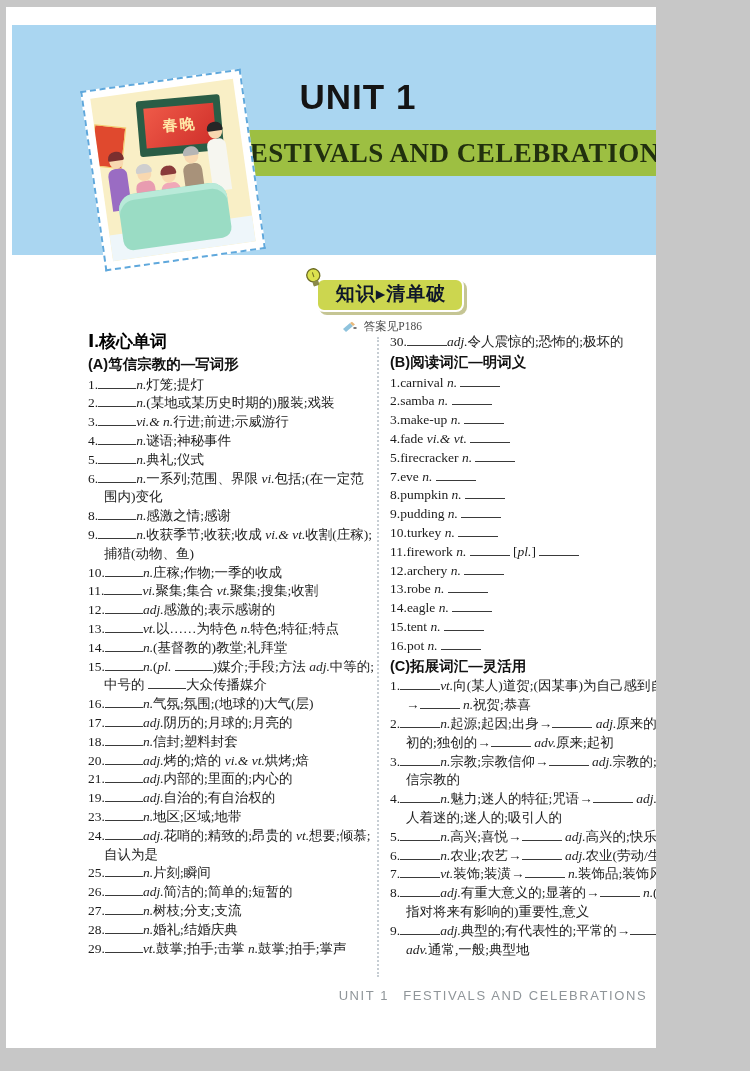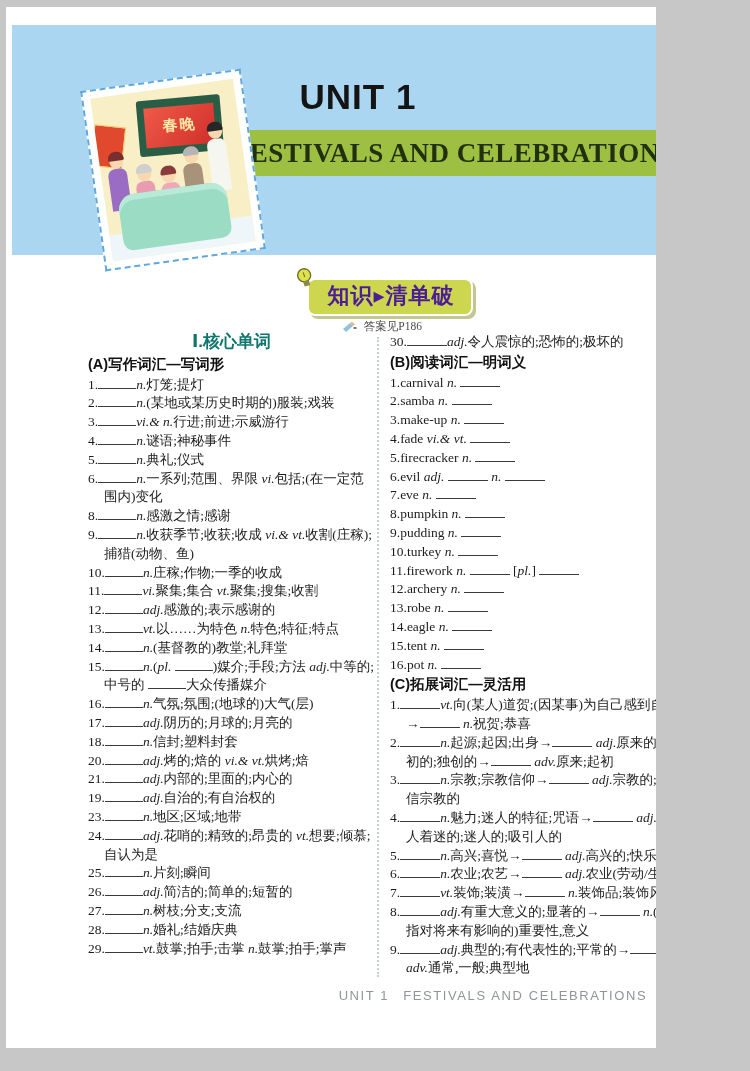--- a/index.html
+++ b/index.html
@@ -33,32 +33,32 @@
   .p1{left:5%;top:36%;} .p1 .hair{background:#7a2f2f;} .p1 .torso{background:#9a6cc3;height:42px;}
   .p2{left:23%;top:46%;} .p2 .hair{background:#cfcfcf;} .p2 .torso{background:#e89cb0;}
   .p3{left:40%;top:49%;} .p3 .hair{background:#8a3a3a;} .p3 .torso{background:#f0a8b8;}
   .p4{left:57%;top:39%;} .p4 .hair{background:#b5b5b5;} .p4 .torso{background:#a8927a;height:36px;}
   .p5{left:76%;top:26%;} .p5 .hair{background:#262626;} .p5 .torso{background:#f6f6f0;height:52px;}
 
   
   .badge-row{position:absolute;left:0;right:0;top:271px;text-align:center;transform:translateX(16px);}
   .badge{position:relative;display:inline-block;background:#ccd64f;border:2px solid #fff;border-radius:8px;
     box-shadow:3px 3px 0 rgba(150,150,60,.55);padding:1px 16px 3px 18px;
-    font-family:"Liberation Sans","DejaVu Sans",sans-serif;font-weight:700;font-size:22px;color:#4c1d95;letter-spacing:1px;}
+    font-family:"Liberation Sans","DejaVu Sans",sans-serif;font-weight:700;font-size:19px;color:#0f172a;letter-spacing:1px;}
   .bulb{position:absolute;left:-12px;top:-13px;transform:rotate(-18deg);}
   .note-row{position:absolute;left:0;right:0;top:312px;text-align:center;transform:translateX(8px);
     font-size:11.5px;color:#4a4a4a;}
   .note-row svg{vertical-align:-3px;margin-right:4px;}
 
   
   .col{position:absolute;top:326px;font-size:13.5px;line-height:18.8px;color:#1c1c1c;}
   .col-left{left:82px;width:287px;}
   .col-right{left:384px;width:291px;}
   .divider{position:absolute;left:371px;top:330px;height:640px;border-left:2px dotted #c6cdd3;}
-  .sec-title{font-family:"Liberation Sans","DejaVu Sans",sans-serif;font-weight:700;font-size:17px;color:#0f766e;margin:0 0 3px 0;text-align:center;}
+  .sec-title{font-family:"Liberation Sans","DejaVu Sans",sans-serif;font-weight:700;font-size:17px;color:#000000;margin:0 0 3px 0;}
   .sub-title{font-family:"Liberation Sans","DejaVu Sans",sans-serif;font-weight:700;font-size:14.5px;color:#111;margin:1px 0 2px 0;}
   .vi{padding-left:16px;text-indent:-16px;}
   .vi i{font-family:"Liberation Serif","DejaVu Serif",serif;}
   .vi .num{font-style:normal;}
   .blank{display:inline-block;width:38px;height:11px;border-bottom:1.2px solid #3a3a3a;}
   .col-right .blank{width:40px;}
 
   
   .footer{position:absolute;top:977px;left:0;right:0;height:22px;
     font-family:"Liberation Sans","DejaVu Sans",sans-serif;font-size:13px;color:#8f9599;letter-spacing:1.6px;}
@@ -139,21 +139,21 @@
         <path d="M8 2 L11 5 L13 3.5 L10 .8 Z" fill="#e8b87a"></path>
         <rect x="11.5" y="6" width="3" height="2" fill="#777"></rect>
       </svg>
       <span>答案见P186</span>
     </div>
 
     <div class="divider"></div>
 
     <div class="col col-left">
       <div class="sec-title">Ⅰ.核心单词</div>
-      <div class="sub-title">(A)写作词汇—写词形</div>
+      <div class="sub-title">(A)笃信宗教的—写词形</div>
       <div>
           <div class="vi"><span class="num">1.</span><span class="blank"></span><i>n.</i>灯笼;提灯</div>
           <div class="vi"><span class="num">2.</span><span class="blank"></span><i>n.</i>(某地或某历史时期的)服装;戏装</div>
           <div class="vi"><span class="num">3.</span><span class="blank"></span><i>vi.&amp; n.</i>行进;前进;示威游行</div>
           <div class="vi"><span class="num">4.</span><span class="blank"></span><i>n.</i>谜语;神秘事件</div>
           <div class="vi"><span class="num">5.</span><span class="blank"></span><i>n.</i>典礼;仪式</div>
           <div class="vi"><span class="num">6.</span><span class="blank"></span><i>n.</i>一系列;范围、界限 <i>vi.</i>包括;(在一定范围内)变化</div>
           <div class="vi"><span class="num">8.</span><span class="blank"></span><i>n.</i>感激之情;感谢</div>
           <div class="vi"><span class="num">9.</span><span class="blank"></span><i>n.</i>收获季节;收获;收成 <i>vi.&amp; vt.</i>收割(庄稼);捕猎(动物、鱼)</div>
           <div class="vi"><span class="num">10.</span><span class="blank"></span><i>n.</i>庄稼;作物;一季的收成</div>
@@ -182,21 +182,20 @@
       <div>
           <div class="vi"><span class="num">30.</span><span class="blank"></span><i>adj.</i>令人震惊的;恐怖的;极坏的</div>
         </div>
       <div class="sub-title">(B)阅读词汇—明词义</div>
       <div>
           <div class="vi"><span class="num">1.</span>carnival <i>n.</i> <span class="blank"></span></div>
           <div class="vi"><span class="num">2.</span>samba <i>n.</i> <span class="blank"></span></div>
           <div class="vi"><span class="num">3.</span>make-up <i>n.</i> <span class="blank"></span></div>
           <div class="vi"><span class="num">4.</span>fade <i>vi.&amp; vt.</i> <span class="blank"></span></div>
           <div class="vi"><span class="num">5.</span>firecracker <i>n.</i> <span class="blank"></span></div>
-          <div class="vi"><span class="num">6.</span>evil <i>adj.</i> <span class="blank"></span> <i>n.</i> <span class="blank"></span></div>
           <div class="vi"><span class="num">7.</span>eve <i>n.</i> <span class="blank"></span></div>
           <div class="vi"><span class="num">8.</span>pumpkin <i>n.</i> <span class="blank"></span></div>
           <div class="vi"><span class="num">9.</span>pudding <i>n.</i> <span class="blank"></span></div>
           <div class="vi"><span class="num">10.</span>turkey <i>n.</i> <span class="blank"></span></div>
           <div class="vi"><span class="num">11.</span>firework <i>n.</i> <span class="blank"></span> [<i>pl.</i>] <span class="blank"></span></div>
           <div class="vi"><span class="num">12.</span>archery <i>n.</i> <span class="blank"></span></div>
           <div class="vi"><span class="num">13.</span>robe <i>n.</i> <span class="blank"></span></div>
           <div class="vi"><span class="num">14.</span>eagle <i>n.</i> <span class="blank"></span></div>
           <div class="vi"><span class="num">15.</span>tent <i>n.</i> <span class="blank"></span></div>
           <div class="vi"><span class="num">16.</span>pot <i>n.</i> <span class="blank"></span></div>

